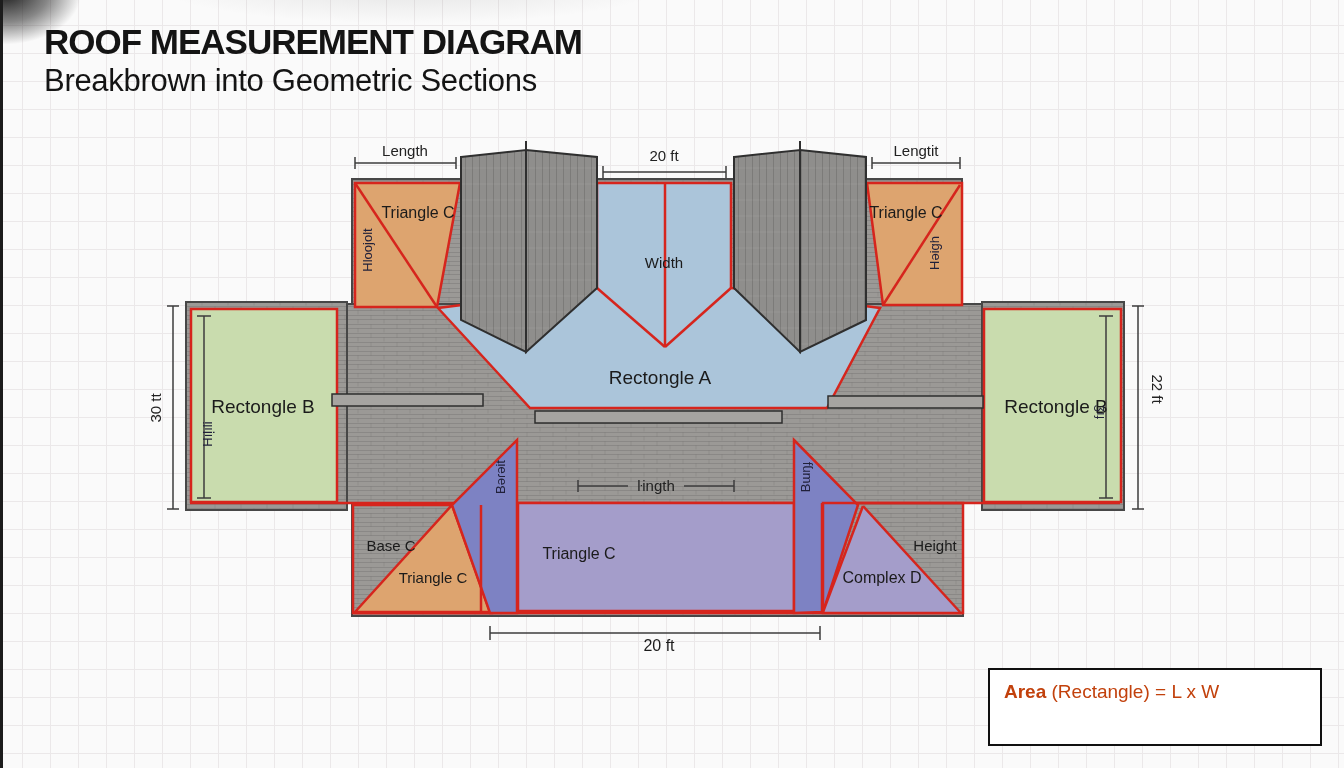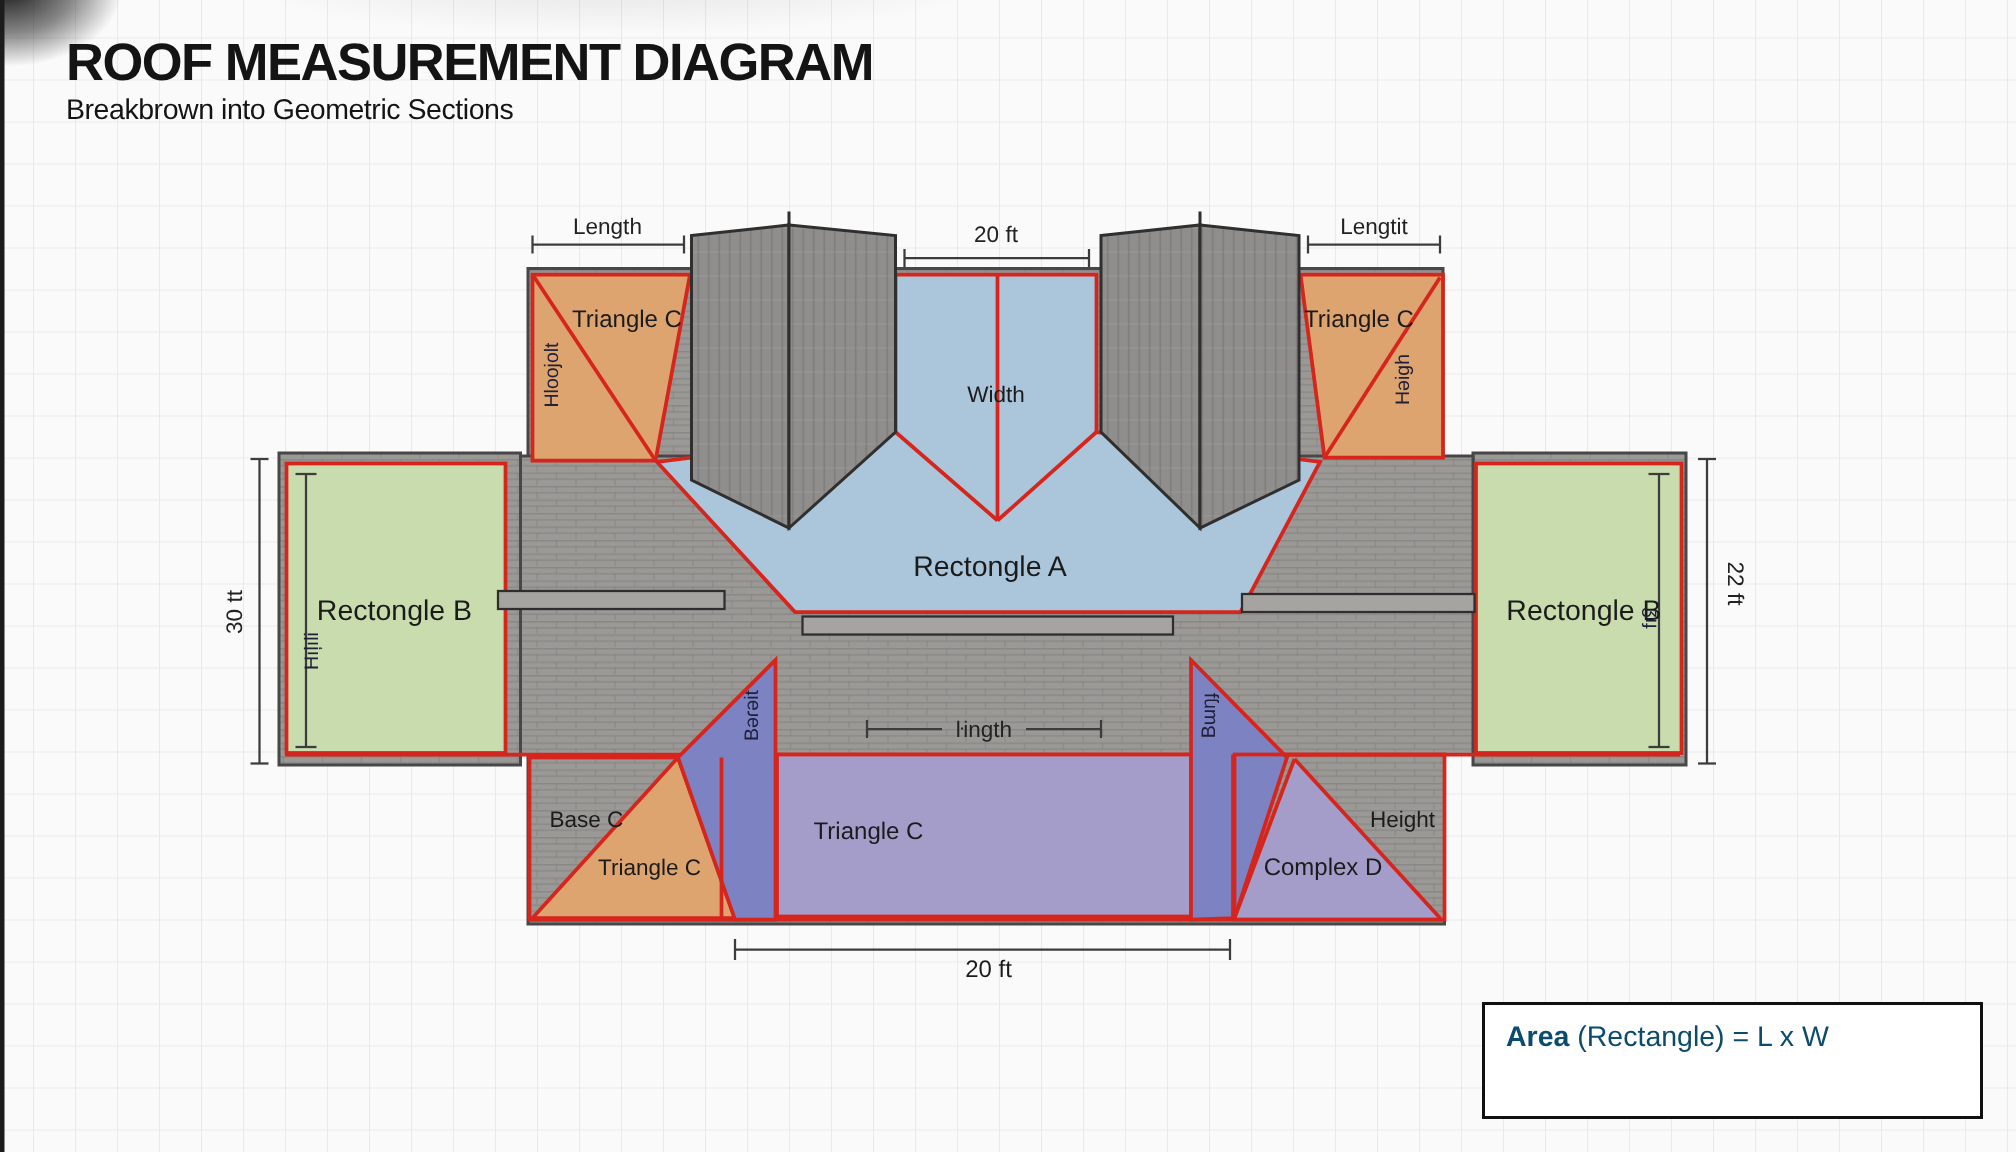--- a/index.html
+++ b/index.html
@@ -17,32 +17,32 @@
   .corner-smudge{
     position:absolute;left:-28px;top:-30px;width:110px;height:75px;
     background:radial-gradient(ellipse at 30% 30%, rgba(15,15,15,.95) 0%, rgba(40,40,40,.55) 40%, rgba(120,120,120,0) 70%);
   }
   .top-smudge{
     position:absolute;left:150px;top:-16px;width:520px;height:40px;
     background:radial-gradient(ellipse at 50% 0%, rgba(120,120,120,.18) 0%, rgba(120,120,120,0) 70%);
   }
   .hdr{position:absolute;left:44px;top:24px;color:#141414;}
   .hdr h1{margin:0;font-size:35px;font-weight:800;letter-spacing:-1px;line-height:1.05;}
-  .hdr h2{margin:2px 0 0 0;font-size:19px;font-weight:500;letter-spacing:-0.3px;}
+  .hdr h2{margin:2px 0 0 0;font-size:31px;font-weight:500;letter-spacing:-0.3px;}
   svg{position:absolute;left:0;top:0;}
   svg text{font-family:"Liberation Sans","DejaVu Sans",sans-serif;fill:#1b1b1b;}
   .lbl{font-size:16px;}
   .lbl-big{font-size:19px;}
   .lbl-sm{font-size:15px;}
   .dim-t{font-size:15px;fill:#222;}
   .gib{font-size:13px;fill:#20203a;}
   .formula-box{
     position:absolute;left:988px;top:668px;width:334px;height:78px;
     background:#fff;border:2.5px solid #101010;box-sizing:border-box;
-    padding:11px 0 0 14px;font-size:19px;color:#0c4a6e;white-space:nowrap;
+    padding:11px 0 0 14px;font-size:19px;color:#c2410c;white-space:nowrap;
   }
   .formula-line{margin-bottom:5px;}
   .frac{display:inline-flex;flex-direction:column;align-items:center;vertical-align:-7px;font-size:11.5px;font-weight:700;line-height:1.05;margin-left:2px;}
   .frac .num{border-bottom:1.5px solid #111;padding:0 1px;}
   b{font-weight:700;}
 </style>
 </head>
 <body>
 
 <div id="stage">

